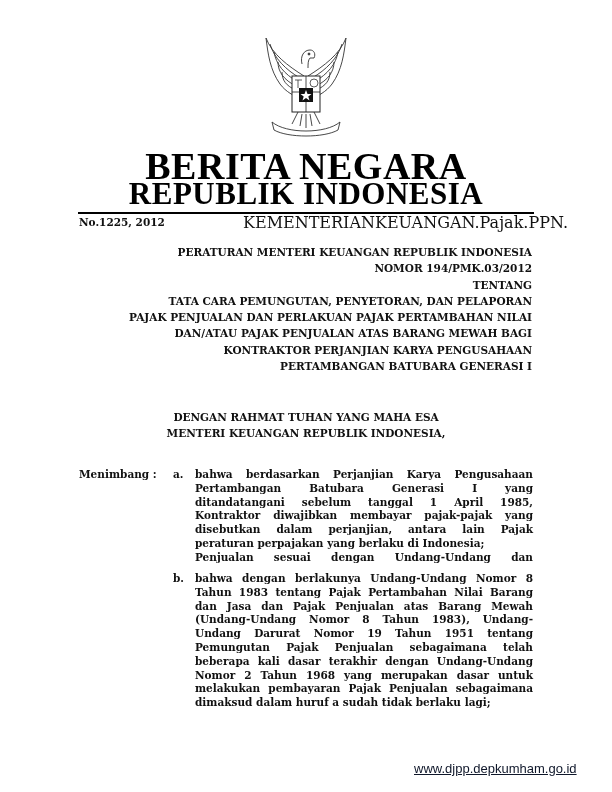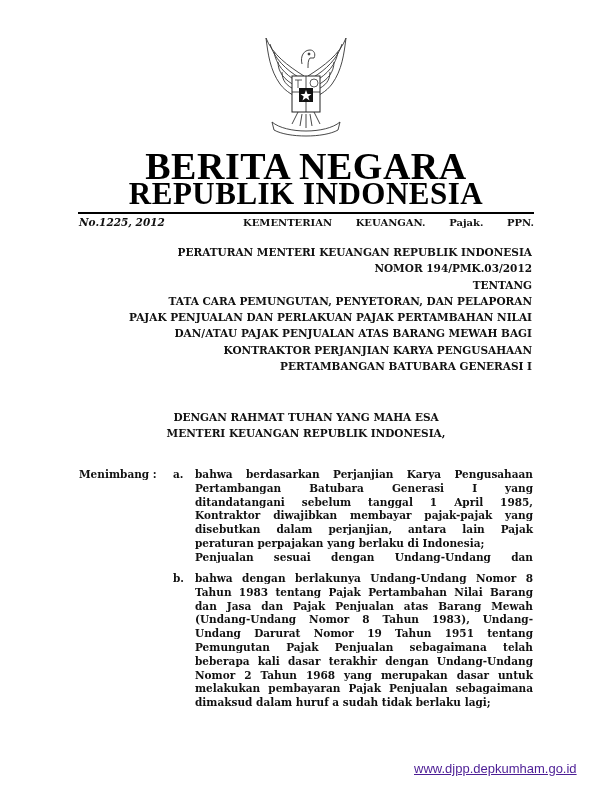--- a/index.html
+++ b/index.html
@@ -4,36 +4,36 @@
   <style>
     html, body { margin: 0; padding: 0; background: #ffffff; }
     body { width: 612px; height: 792px; position: relative; overflow: hidden;
            font-family: "DejaVu Serif", "Liberation Serif", serif; color: #111; }
     .emblem { position: absolute; left: 258px; top: 36px; width: 96px; height: 104px; }
     .title { position: absolute; left: 0; width: 612px; text-align: center;
              font-family: "Liberation Serif", serif; font-weight: bold; color: #000; }
     .t1 { top: 144px; font-size: 38px; letter-spacing: 0.5px; }
     .t2 { top: 176px; font-size: 31px; letter-spacing: 0.5px; }
     .rule { position: absolute; left: 78px; top: 212px; width: 456px; height: 2px; background: #000; }
-    .meta-no { position: absolute; left: 79px; top: 216px; font-size: 10.5px; font-weight: bold; font-style: italic; }
-    .meta-desc { position: absolute; left: 243px; top: 216px; width: 291px; font-size: 10px;
-                 font-weight: bold; line-height: 13.5px; }
+    .meta-no { position: absolute; left: 79px; top: 216px; font-size: 10.5px; font-weight: bold; }
+    .meta-desc { position: absolute; left: 243px; top: 216px; width: 291px; font-size: 16px;
+                 font-weight: normal; line-height: 13.5px; }
     .meta-desc .l1 { display: flex; justify-content: space-between; }
     .center-block { position: absolute; left: 80px; width: 452px; text-align: center;
                     font-size: 10.5px; font-weight: bold; line-height: 16.3px; }
     .cb1 { top: 244px; text-align: right; }
     .cb2 { top: 409px; }
     .label { position: absolute; left: 79px; top: 468px; font-size: 10.5px; font-weight: bold; }
     .item-letter { position: absolute; font-size: 10.5px; font-weight: bold; }
     .item-text { position: absolute; left: 195px; width: 338px; font-size: 10.5px;
                  font-weight: bold; line-height: 13.8px; text-align: justify; }
     .item-text span.line { display: block; text-align: justify; text-align-last: justify; }
     .item-text span.line.last { text-align-last: left; }
     .footer-link { position: absolute; left: 414px; top: 761px; font-family: "Liberation Sans", sans-serif;
-                   font-size: 13px; color: #4c1d95; text-decoration: underline; }
+                   font-size: 13px; color: #0f172a; text-decoration: underline; }
   </style>
 </head>
 <body>
 
 <div class="emblem">
   <svg viewBox="0 0 96 104" width="96" height="104">
     <g fill="none" stroke="#333" stroke-width="0.9">
 
       <path d="M46 40 C30 30 14 18 8 2 C10 18 12 34 22 48 C28 56 36 60 42 62"></path>
       <path d="M42 42 C28 34 16 22 12 8"></path>

